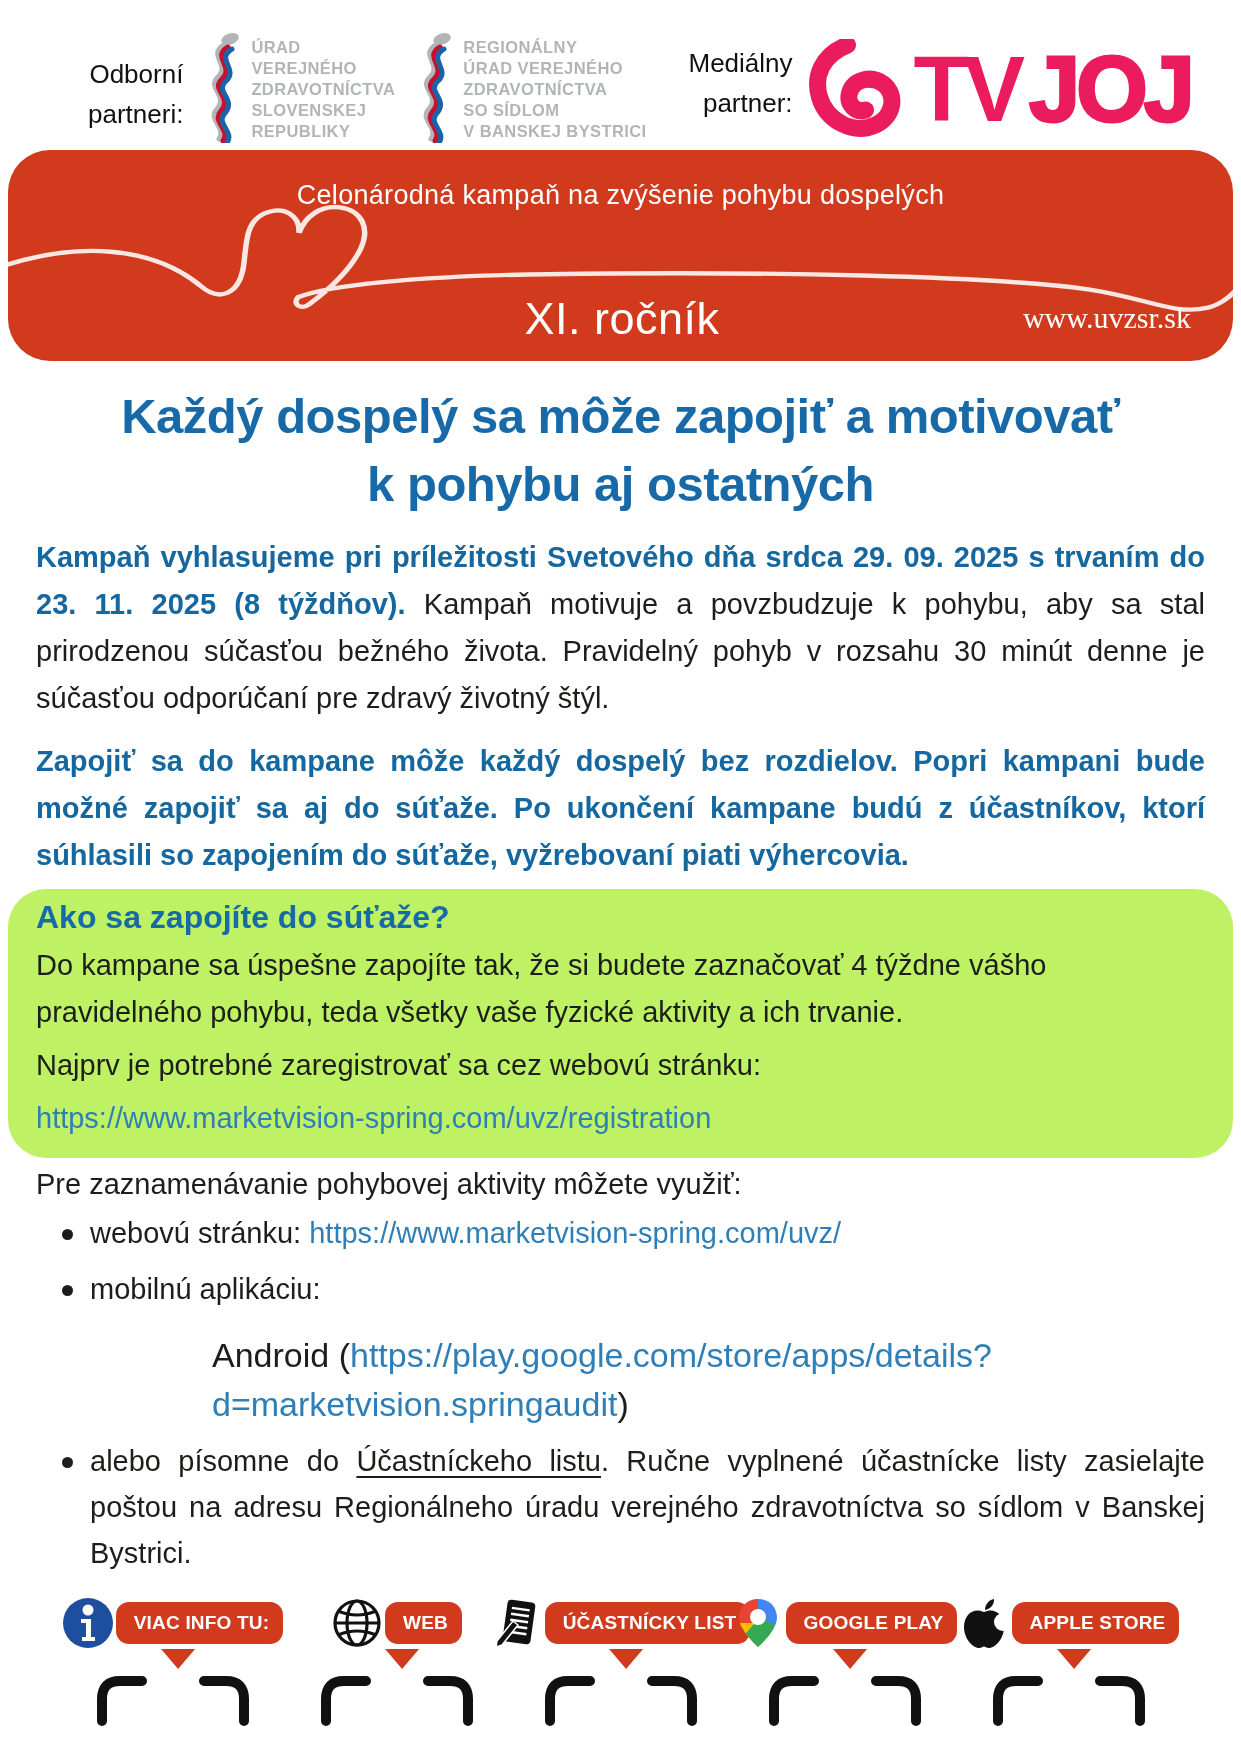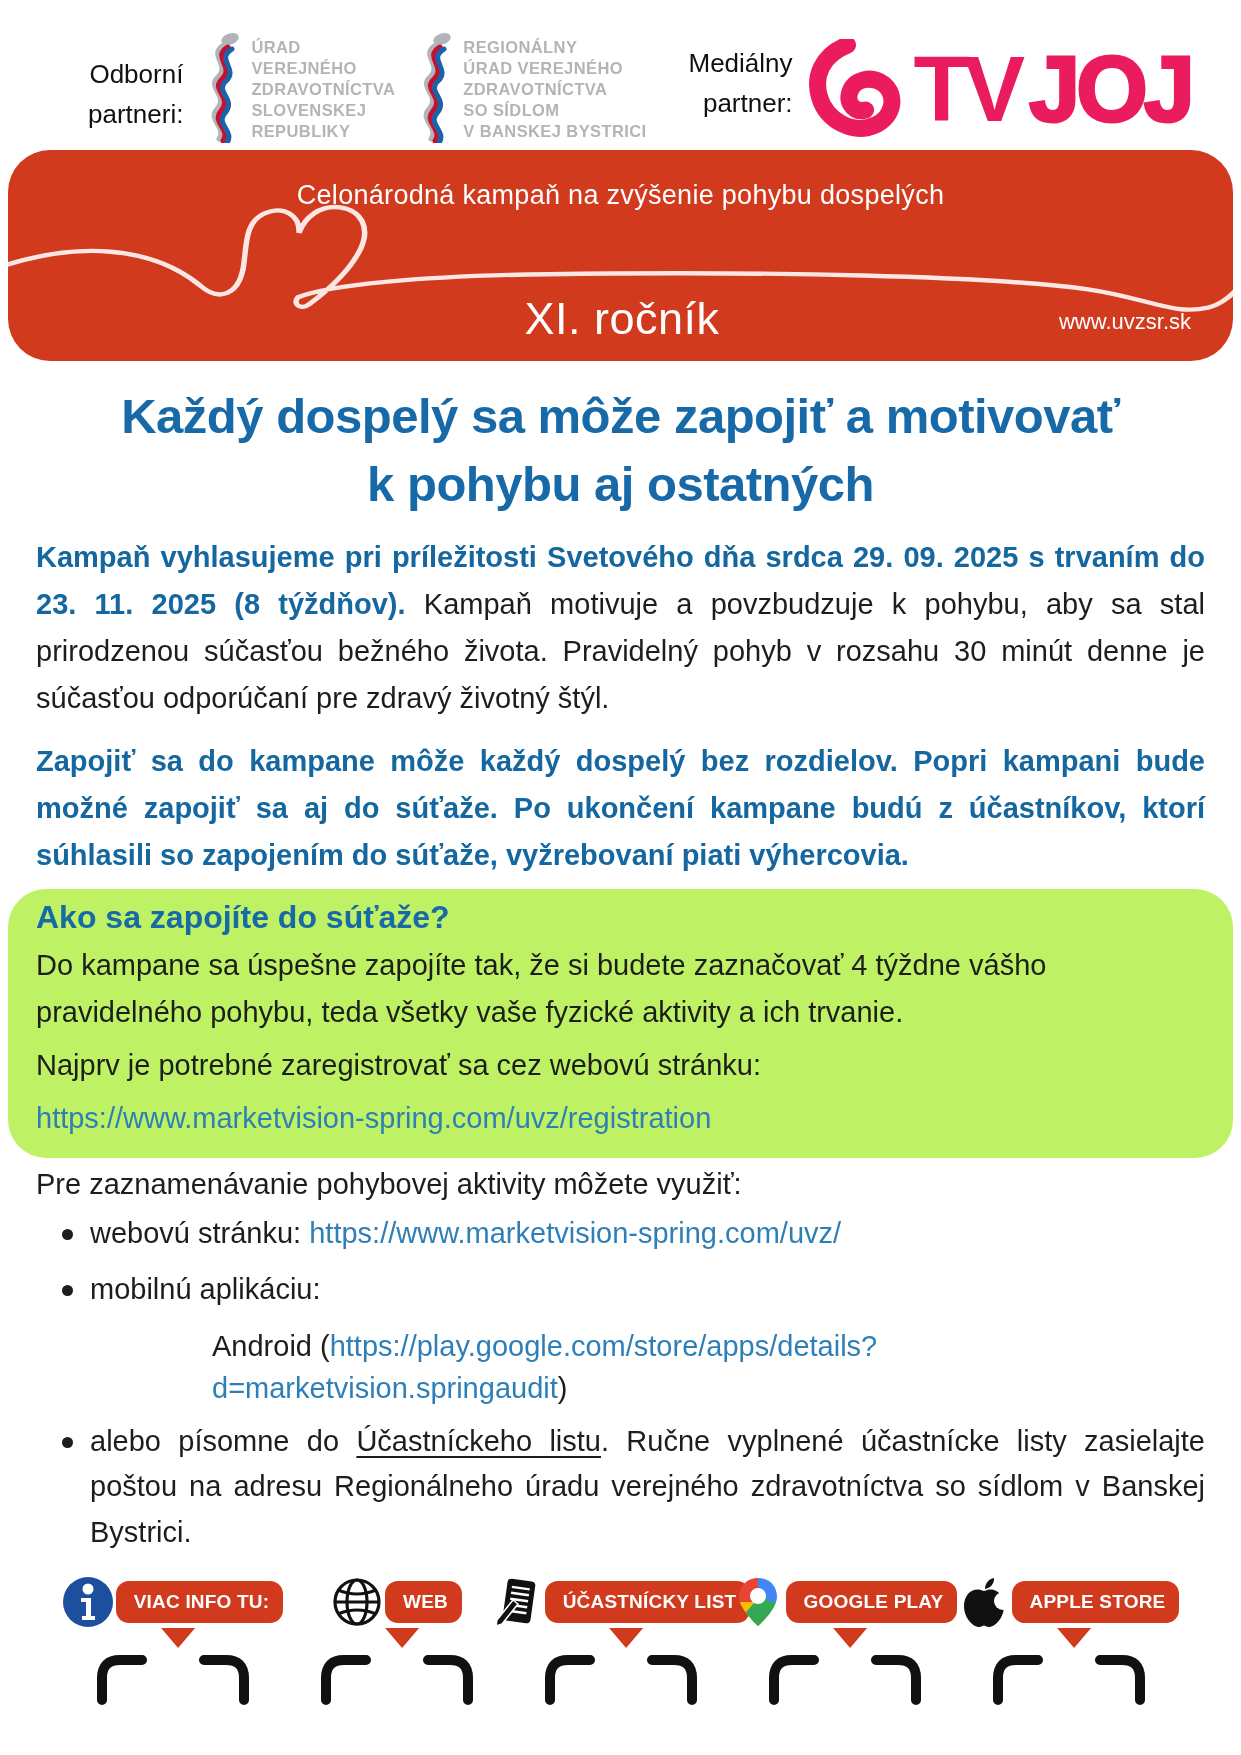--- a/index.html
+++ b/index.html
@@ -18,38 +18,38 @@
   .media-label { font-size:26px; color:#111; line-height:1.55; text-align:right; margin-top:10px; }
   .tvjoj { display:flex; align-items:center; margin-left:14px; margin-top:4px; }
   .tvjoj svg { width:105px; height:100px; }
   .tvjoj .tv { font-size:92px; font-weight:700; color:#ea1c5d; letter-spacing:-6px; margin-left:2px; }
   .tvjoj .joj { font-size:92px; font-weight:800; color:#ea1c5d; letter-spacing:-4px; margin-left:10px; -webkit-text-stroke:3px #ea1c5d; }
   
   .banner { position:relative; margin:0 8px; height:211px; background:#d23a1d; border-radius:42px; overflow:hidden; }
   .banner-sub { text-align:center; color:#fff; font-size:27px; padding-top:30px; letter-spacing:.3px; }
   .banner-title { position:absolute; top:118px; left:0; right:0; text-align:center; color:#fff; font-size:56px; font-weight:800; letter-spacing:-1px; }
   .banner-edition { position:absolute; bottom:16px; left:3px; right:0; text-align:center; color:#fff; font-size:45px; font-weight:400; letter-spacing:.5px; }
-  .banner-site { position:absolute; bottom:26px; right:42px; color:#fff; font-size:22px; }
+  .banner-site { position:absolute; bottom:26px; right:42px; color:#fff; font-size:30px;font-family:Liberation Serif, serif; }
   .heartline { position:absolute; inset:0; width:100%; height:100%; }
   
   .main-heading { margin-top:22px; text-align:center; color:#1769a7; font-size:49px; font-weight:700; line-height:1.38; letter-spacing:-.5px; }
   .content { padding:0 36px; }
   .para { font-size:29px; line-height:1.62; text-align:justify; margin-top:16px; }
   .blue-bold { color:#15679f; font-weight:700; }
   .link { color:#2e7fb7; cursor:pointer; }
   .pink-box { background:#bef264; border-radius:38px; margin:10px 8px 0 8px; padding:8px 30px 16px 28px; }
   .pink-box .heading { color:#1769a7; font-size:32px; font-weight:700; margin-top:2px; }
   .pink-box .para { margin-top:6px; text-align:left; }
   .pink-box .regline, .pink-box .linkline { font-size:29px; line-height:1.62; margin-top:6px; }
   .tracking-intro { font-size:29px; margin-top:10px; }
   ul.tracklist { list-style:none; margin-top:6px; }
   ul.tracklist > li { position:relative; padding-left:54px; font-size:29px; line-height:1.58; margin-top:10px; }
   ul.tracklist > li::before { content:""; position:absolute; left:26px; top:18px; width:11px; height:11px; background:#1d1d1b; border-radius:50%; }
   .applines { margin-top:4px; }
-  .appline { padding-left:122px; font-size:29px; line-height:1.45; margin-top:12px; }
+  .appline { padding-left:122px; font-size:34px; line-height:1.45; margin-top:18px; }
   .justify { text-align:justify; }
   .ul-txt { text-decoration:underline; text-underline-offset:5px; }
   
   .qr-row { display:flex; justify-content:center; gap:34px; margin-top:16px; }
   .qr-col { display:flex; flex-direction:column; align-items:center; width:190px; }
   .qr-tab { position:relative; display:flex; align-items:center; height:60px;gap:12px; }
   .tab-icon { width:52px; height:52px; flex:0 0 auto; margin-right:-10px; position:relative; z-index:2; }
   .tab-pill { background:#d23a1d; color:#fff; font-weight:700; font-size:19px; letter-spacing:.2px; border-radius:13px; padding:10px 14px 10px 18px; white-space:nowrap; position:relative; z-index:1; }
   .tab-tail { position:absolute; left:50%; bottom:-16px; transform:translateX(-35%); width:0; height:0; border-left:17px solid transparent; border-right:17px solid transparent; border-top:20px solid #d23a1d; z-index:0; }
   .qr-frame { margin-top:20px; width:158px; height:158px; position:relative; }

